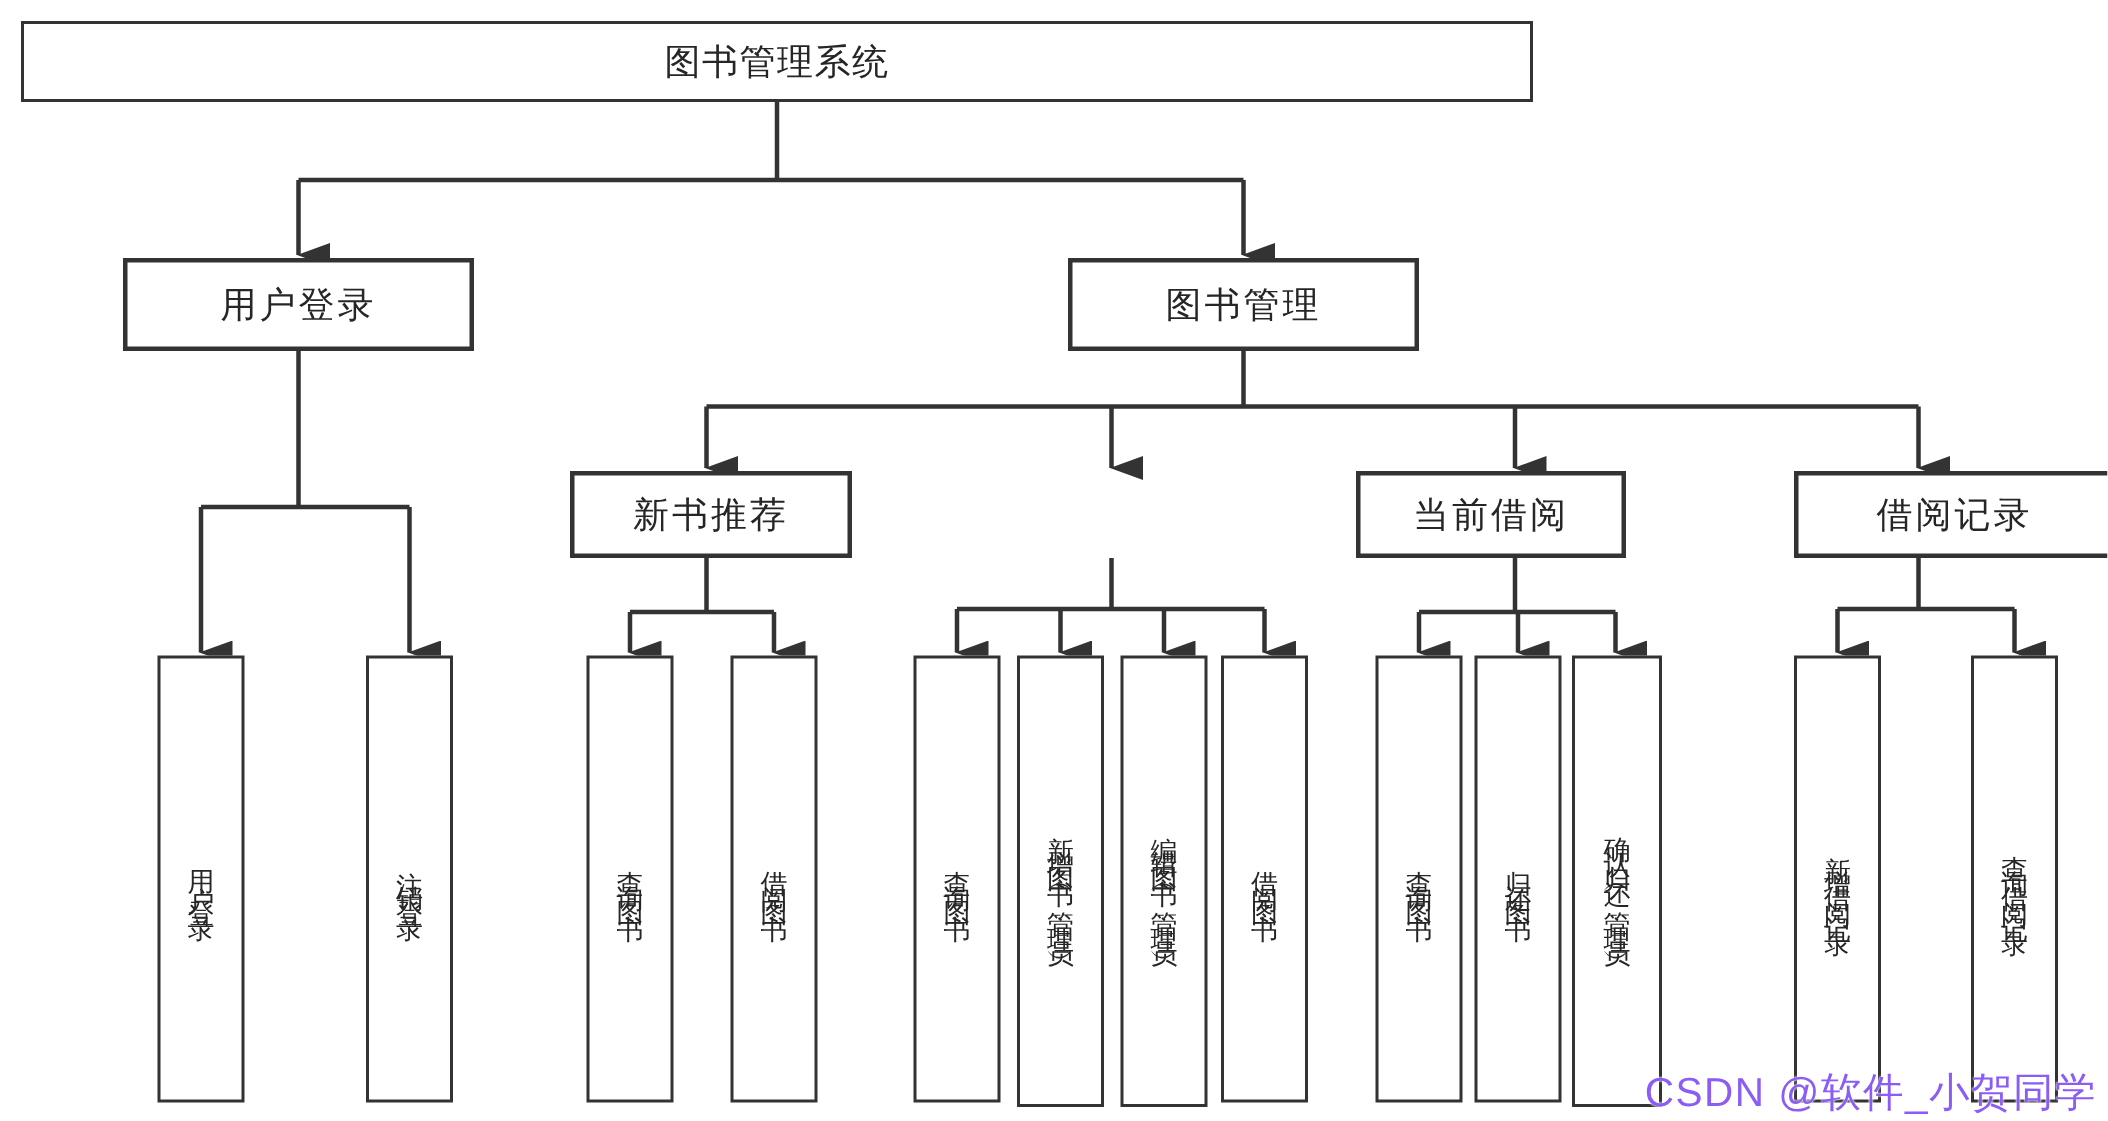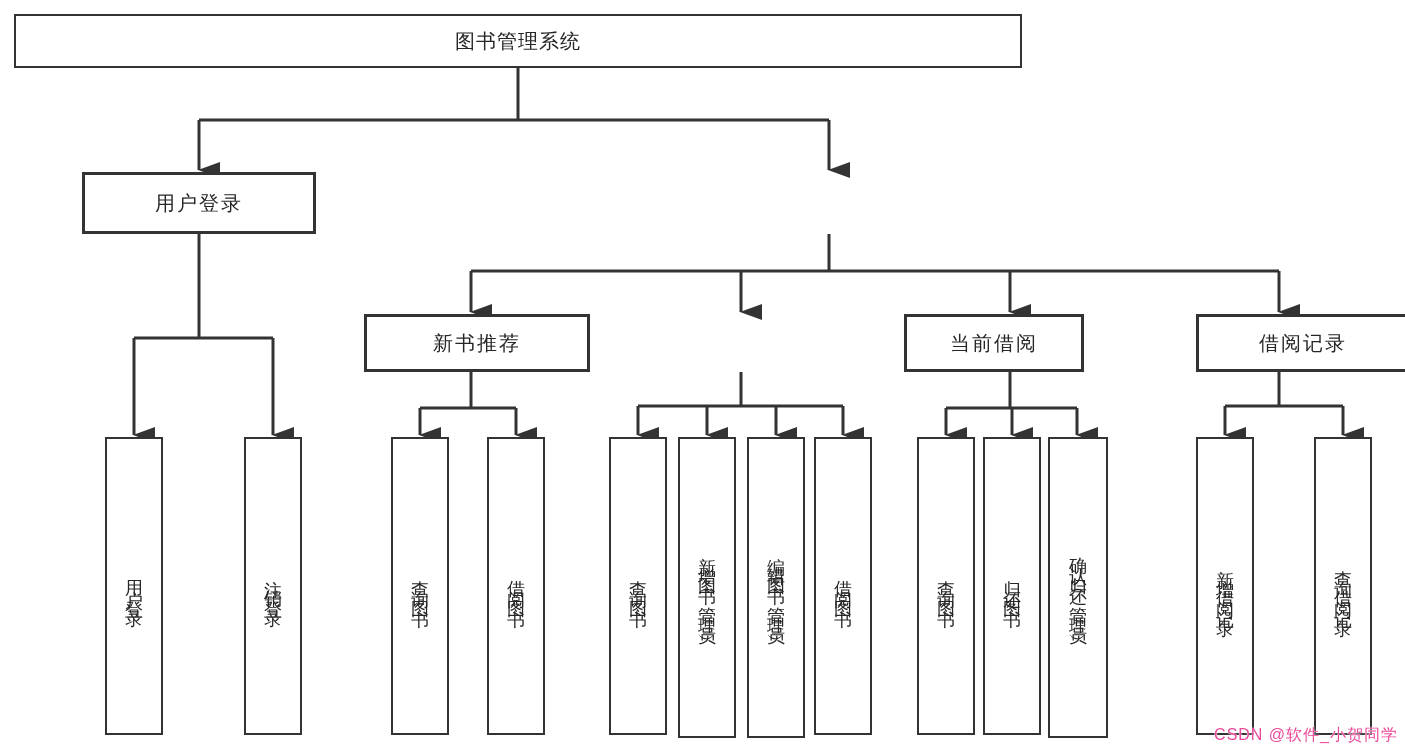--- a/index.html
+++ b/index.html
@@ -24,42 +24,42 @@
   }
   .node {
     position: absolute;
     box-sizing: border-box;
     background: #ffffff;
     border: 3px solid #333333;
     color: #262626;
     display: flex;
     align-items: center;
     justify-content: center;
-    font-size: 20px;
+    font-size: 24px;
     letter-spacing: 2px;
     text-align: center;
   }
   .node.root-box {
     border-width: 2px;
     letter-spacing: 1px;
   }
   .node.leaf {
     border-width: 2.5px;
     writing-mode: vertical-rl;
     text-orientation: mixed;
     letter-spacing: 10px;
     font-size: 18px;
     padding: 6px 0;
   }
   .watermark {
     position: absolute;
     right: 7px;
     bottom: 1px;
-    font-size: 16px;
-    color: #ec4899;
+    font-size: 27px;
+    color: #8b5cf6;
     text-shadow: 0 0 2px #ffffff, 0 0 1px #ffffff;
     letter-spacing: 1px;
     white-space: nowrap;
   }
 </style>
 </head>
 <body>
 
 <div class="canvas">
 
@@ -109,22 +109,23 @@
       <path d="M1279,372 V406"></path>
       <path d="M1225,406 H1343"></path>
       <path d="M1225,406 V435" marker-end="url(#arrow)"></path>
       <path d="M1343,406 V435" marker-end="url(#arrow)"></path>
     </g>
   </svg>
 
   <div class="node root-box" style="left:14px; top:14px; width:1008px; height:54px;">图书管理系统</div>
 
   <div class="node" style="left:82px; top:172px; width:234px; height:62px;">用户登录</div>
+  <div class="node" style="left:712px; top:172px; width:234px; height:62px;">图书管理</div>
 
-  <div class="node" style="left:364px; top:314px; width:226px; height:58px;">新书推荐</div>
+  <div class="node" style="left:380px; top:314px; width:188px; height:58px;">新书推荐</div>
   <div class="node" style="left:904px; top:314px; width:180px; height:58px;">当前借阅</div>
   <div class="node" style="left:1172px; top:314px; width:214px; height:58px;margin-left:24px;">借阅记录</div>
 
   <div class="node leaf" style="left:105px; top:437px; width:58px; height:298px;">用户登录</div>
   <div class="node leaf" style="left:244px; top:437px; width:58px; height:298px;">注销登录</div>
 
   <div class="node leaf" style="left:391px; top:437px; width:58px; height:298px;">查询图书</div>
   <div class="node leaf" style="left:487px; top:437px; width:58px; height:298px;">借阅图书</div>
 
   <div class="node leaf" style="left:609px; top:437px; width:58px; height:298px;">查询图书</div>

